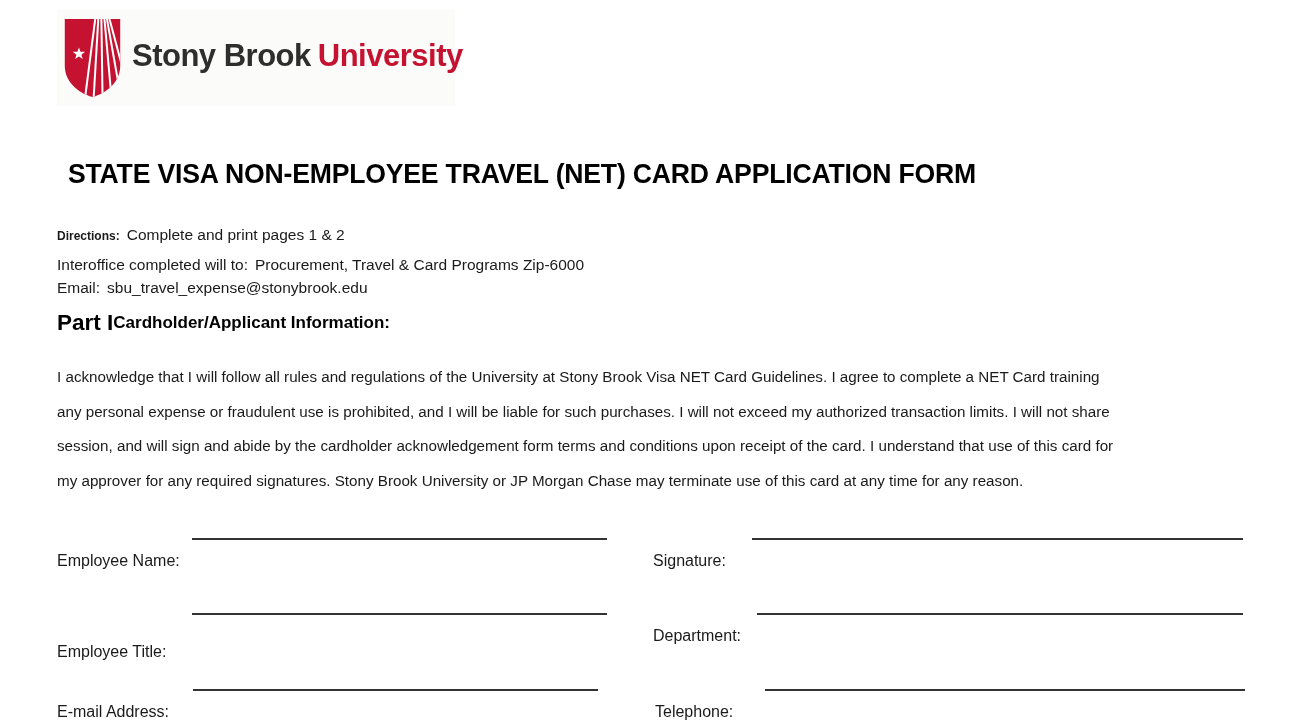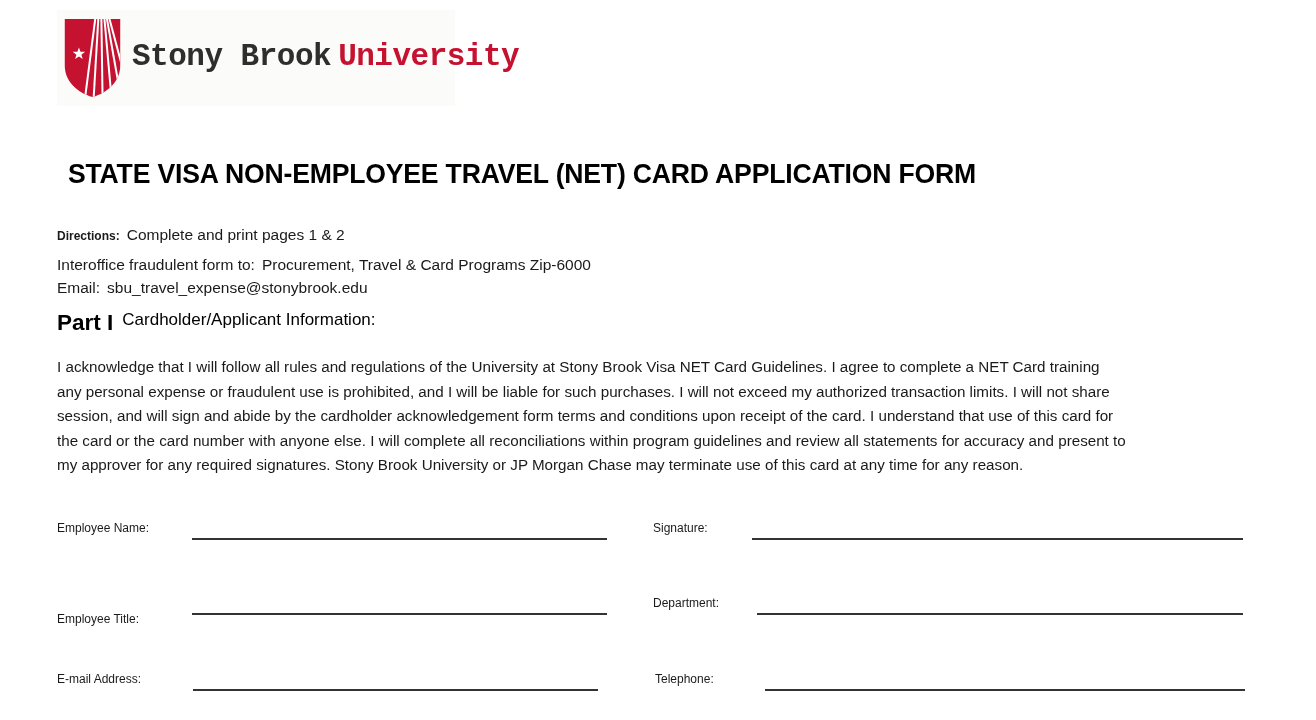--- a/index.html
+++ b/index.html
@@ -24,21 +24,21 @@
     background: #fbfbf9;
     display: flex;
     align-items: center;
   }
   .logo-shield {
     width: 59px; height: 82px;
     margin-left: 6px;
     flex: 0 0 auto;
   }
   .logo-wordmark {
-    font-family: Liberation Mono, monospace;
+    font-family: Liberation Sans, sans-serif;
     font-weight: bold;
     font-size: 31px;
     letter-spacing: -0.5px;
     white-space: nowrap;
     margin-left: 10px;
     margin-top: -4px;
   }
   .logo-primary { color: #2e2e2e; }
   .logo-secondary { color: var(--brand-red, #c41230); margin-left: 7px; }
 
@@ -62,37 +62,38 @@
   .dir-1 { top: 226px; }
   .dir-2 { top: 256px; }
   .dir-3 { top: 279px; }
   .dir-label { font-weight: bold; font-size: 12px; }
   .dir-gap { margin-left: 7px; }
 
   
   .part-heading {
     left: 57px; top: 310px;
     display: flex;
-    align-items: flex-start;
+    align-items: center;
     white-space: nowrap;
   }
   .part-main { font-size: 22.5px; font-weight: bold; color: #000; }
-  .part-sub  { font-size: 17px; font-weight: normal; color: #000; margin-left: 9px; }
+  .part-sub  { font-size: 17px; font-weight: bold; color: #000; }
 
   
   .ack { left: 57px; top: 355px; }
   .ack-line {
     font-size: 15.2px;
     line-height: 24.6px;
     white-space: nowrap;
     color: #1a1a1a;
+    margin-top: 10px;
   }
 
   
-  .field-label { font-size: 12px; white-space: nowrap; }
+  .field-label { font-size: 16px; white-space: nowrap; margin-top: 31px; }
   .fline { height: 2px; background: #333333; }
 
   .lbl-employee-name  { left: 57px;  top: 521px; }
   .lbl-signature      { left: 653px; top: 521px; }
   .lbl-employee-title { left: 57px;  top: 612px; text-align: right; }
   .lbl-department     { left: 653px; top: 596px; text-align: center; }
   .lbl-email-address  { left: 57px;  top: 672px; }
   .lbl-telephone      { left: 655px; top: 672px; }
 
   .line-employee-name  { left: 192px; top: 538px; width: 415px; }
@@ -129,36 +130,35 @@
 </div>
 
 <div class="abs doc-title">
   <span>STATE VISA NON-EMPLOYEE TRAVEL (NET) CARD APPLICATION FORM</span>
 </div>
 
 <div class="abs dir-line dir-1">
   <span class="dir-label">Directions:</span><span class="dir-gap">Complete and print pages 1 &amp; 2</span>
 </div>
 <div class="abs dir-line dir-2">
-  <span>Interoffice fraudulent form to:</span><span class="dir-gap">Procurement, Travel &amp; Card Programs Zip-6000</span>
+  <span>Interoffice completed will to:</span><span class="dir-gap">Procurement, Travel &amp; Card Programs Zip-6000</span>
 </div>
 <div class="abs dir-line dir-3">
   <span>Email:</span><span class="dir-gap">sbu_travel_expense@stonybrook.edu</span>
 </div>
 
 <div class="abs part-heading">
   <span class="part-main">Part I</span>
   <span class="part-sub">Cardholder/Applicant Information:</span>
 </div>
 
 <div class="abs ack">
   <div class="ack-line">I acknowledge that I will follow all rules and regulations of the University at Stony Brook Visa NET Card Guidelines. I agree to complete a NET Card training</div>
   <div class="ack-line">any personal expense or fraudulent use is prohibited, and I will be liable for such purchases. I will not exceed my authorized transaction limits. I will not share</div>
   <div class="ack-line">session, and will sign and abide by the cardholder acknowledgement form terms and conditions upon receipt of the card. I understand that use of this card for</div>
-  <div class="ack-line">the card or the card number with anyone else. I will complete all reconciliations within program guidelines and review all statements for accuracy and present to</div>
   <div class="ack-line">my approver for any required signatures. Stony Brook University or JP Morgan Chase may terminate use of this card at any time for any reason.</div>
 </div>
 
 <span class="abs field-label lbl-employee-name">Employee Name:</span>
 <div class="abs fline line-employee-name"></div>
 
 <span class="abs field-label lbl-signature">Signature:</span>
 <div class="abs fline line-signature"></div>
 
 <span class="abs field-label lbl-employee-title">Employee Title:</span>

